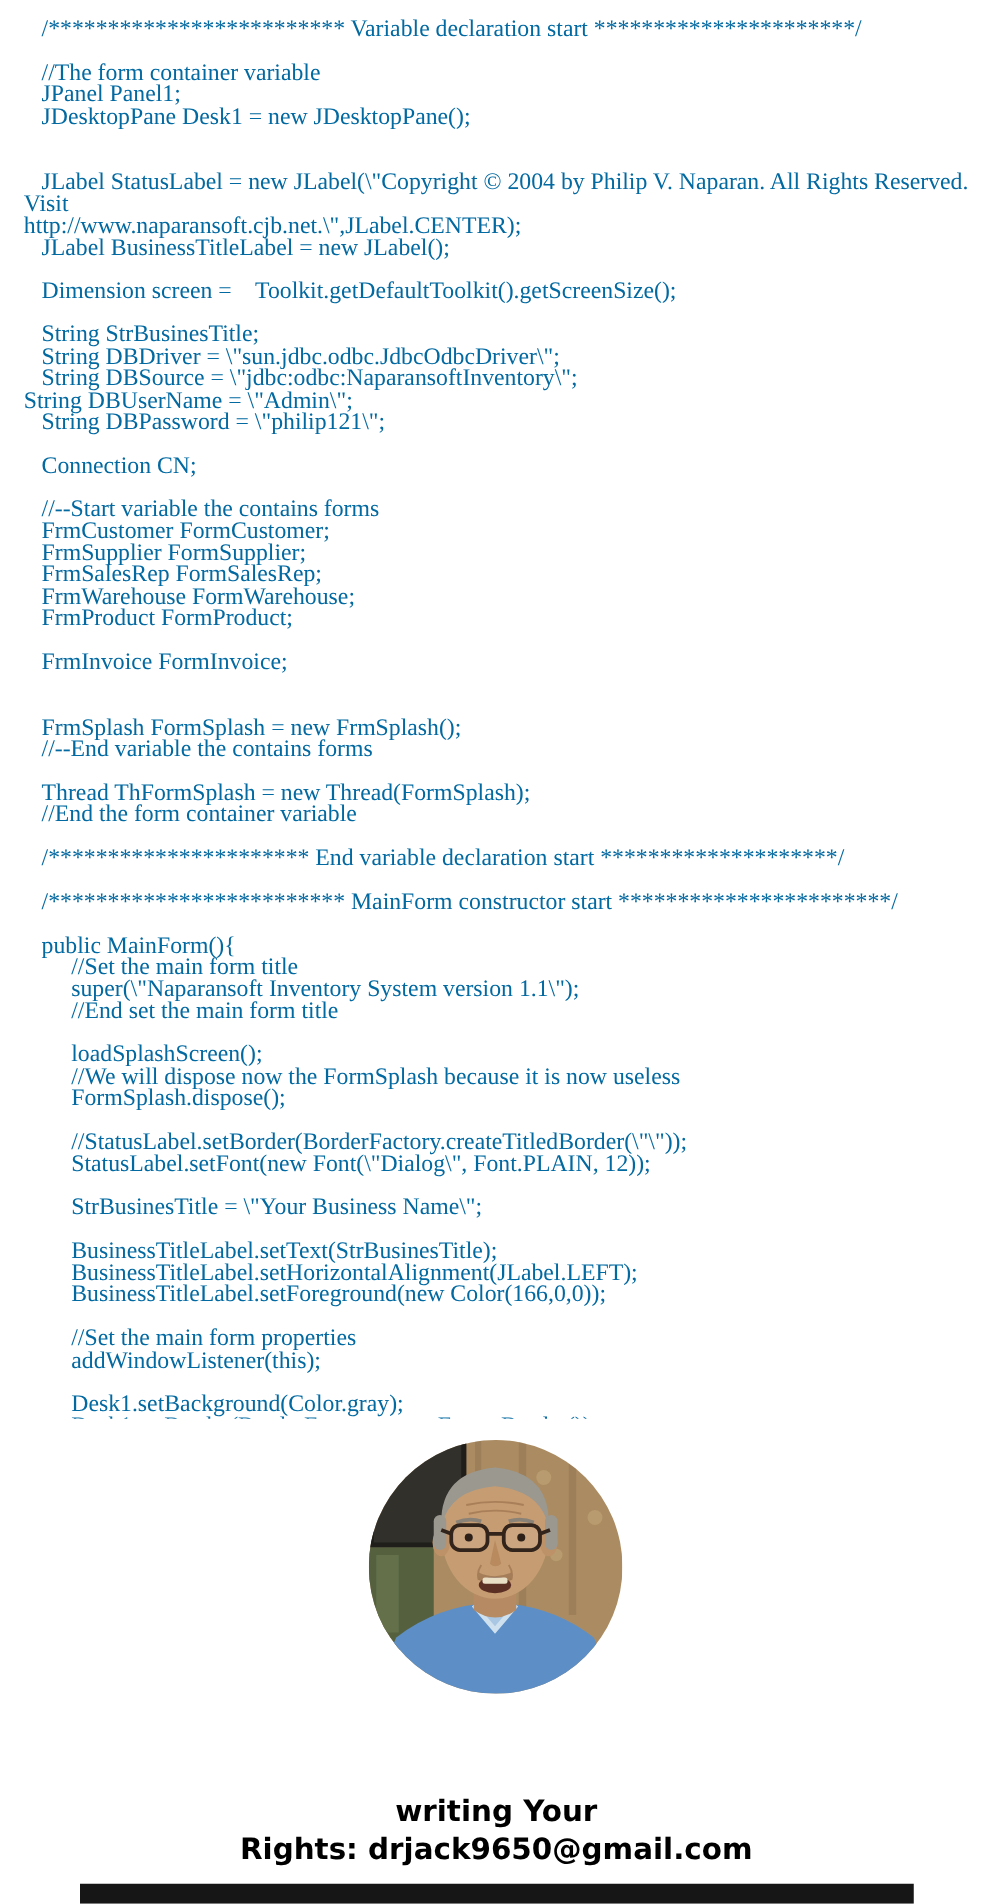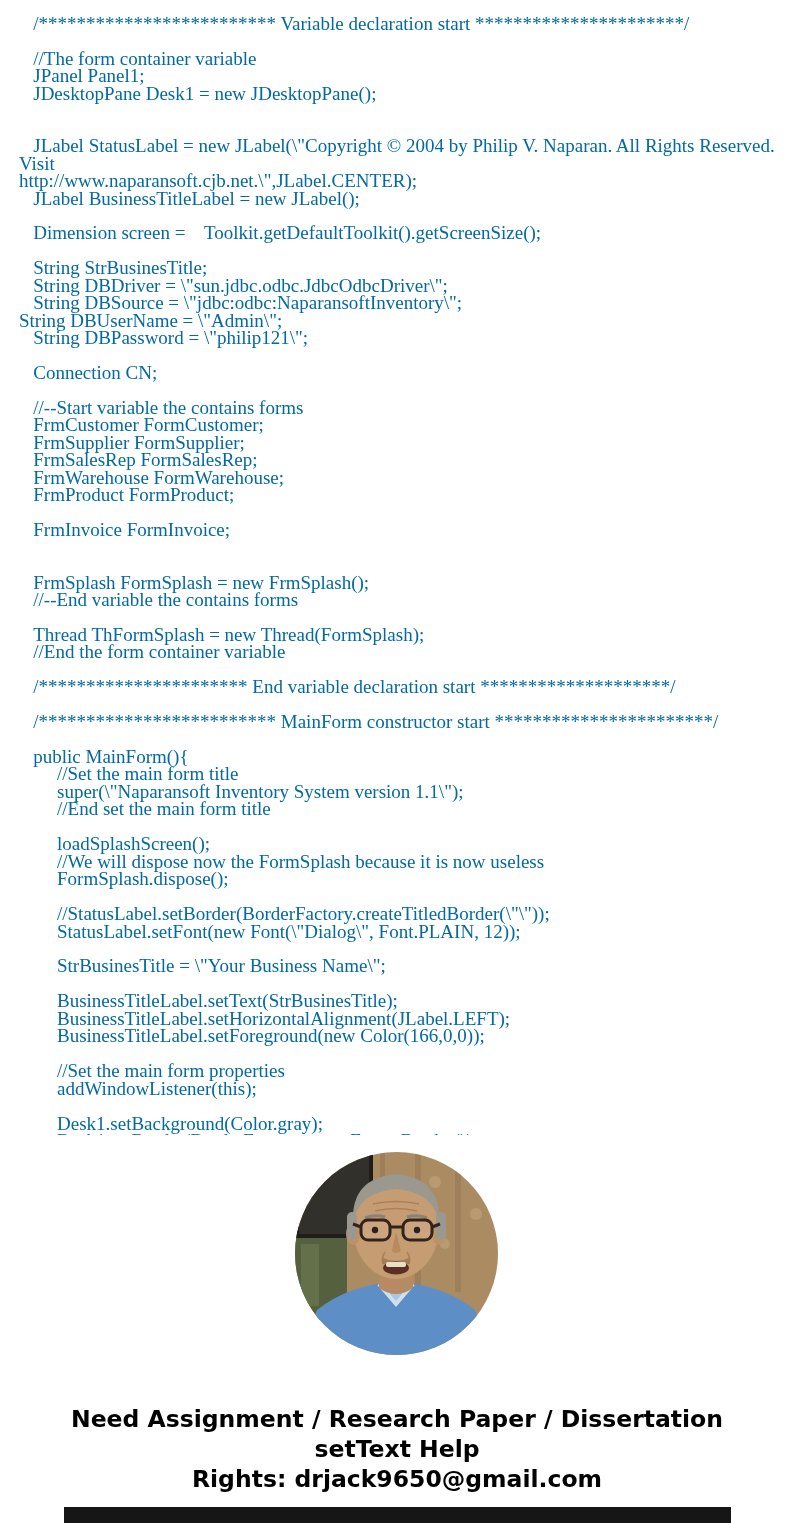--- a/index.html
+++ b/index.html
@@ -175,21 +175,21 @@
 
       <path d="M 88 106 Q 101 112 114 106 L 114 112 Q 101 118 88 112 Z" fill="#8f6b4a" opacity="0.6"></path>
 
       <ellipse cx="101" cy="116" rx="13" ry="6.5" fill="#5b2f24"></ellipse>
       <rect x="91" y="110" width="20" height="5" rx="2" fill="#e9dfc6"></rect>
     </svg>
   </div>
 
   <div class="footer">
     <div class="footer-heading">
-      <span>Need Assignment / Research Paper / Dissertation</span><br>
-      <span>setText Help</span>
+      <br>
+      <span>writing Your</span>
     </div>
     <div class="footer-contact">Rights: drjack9650@gmail.com</div>
   </div>
 
   <div class="bottom-bar"></div>
 
 </div>
 
 </body></html>

